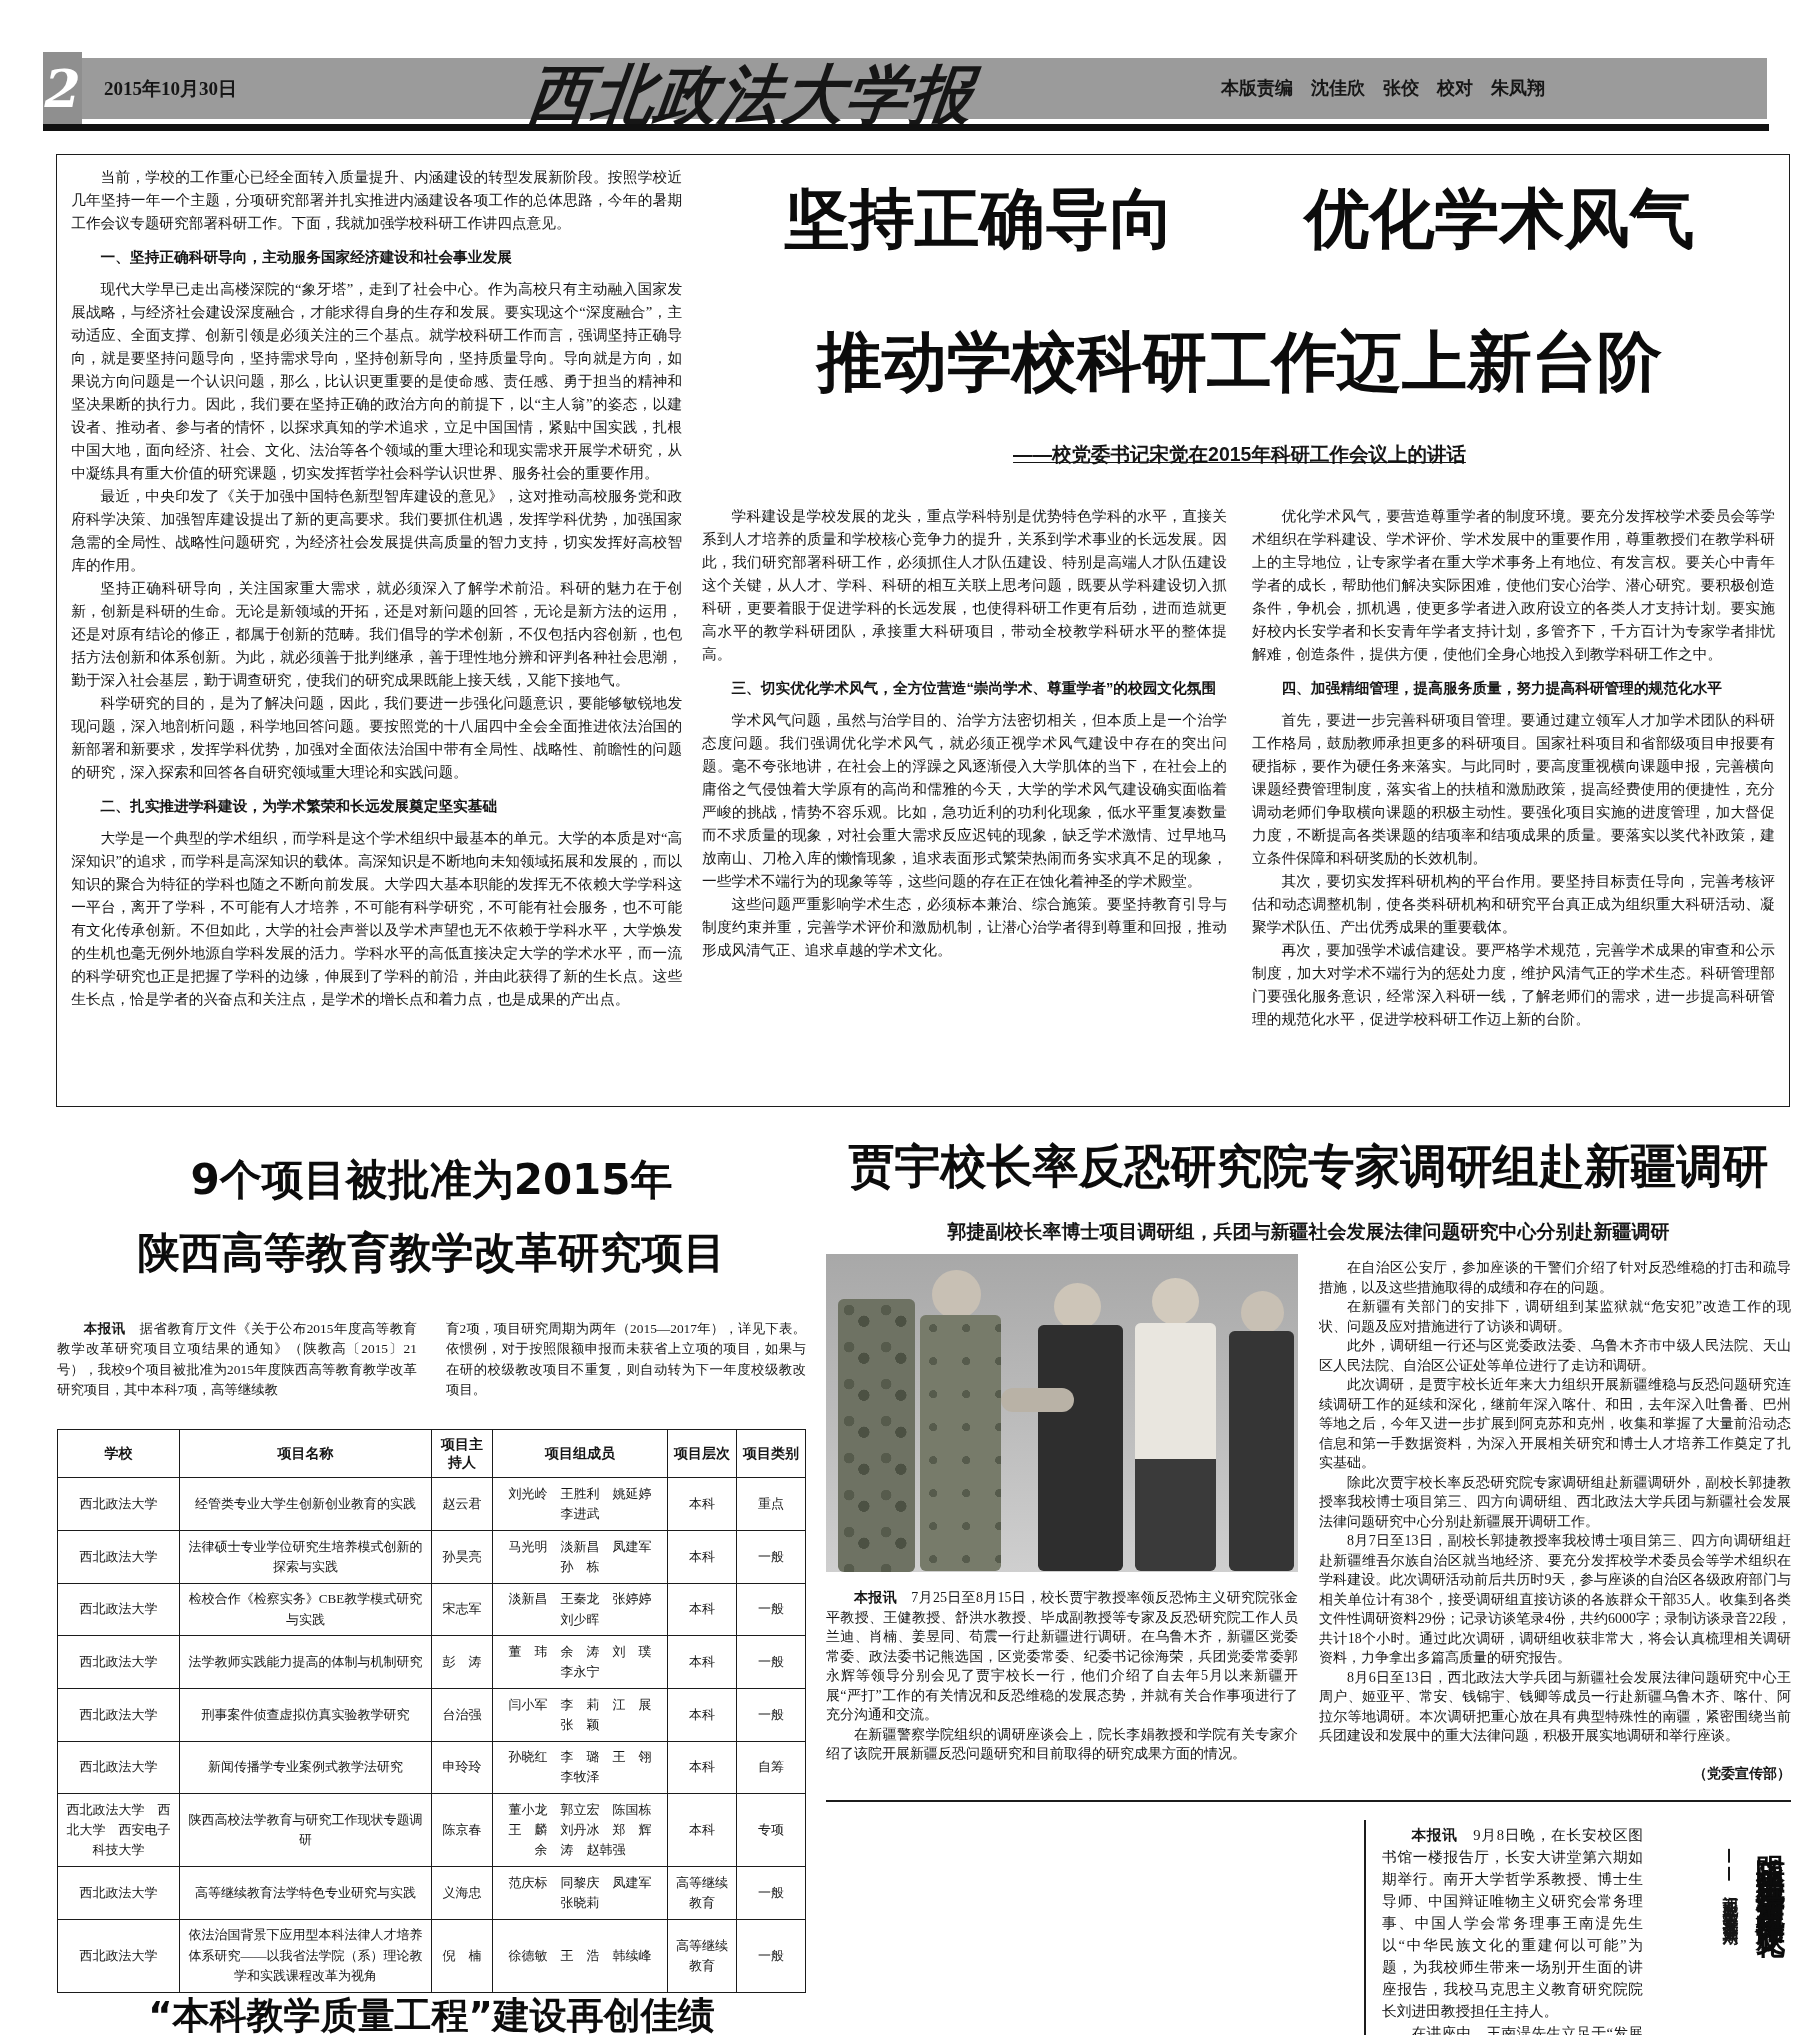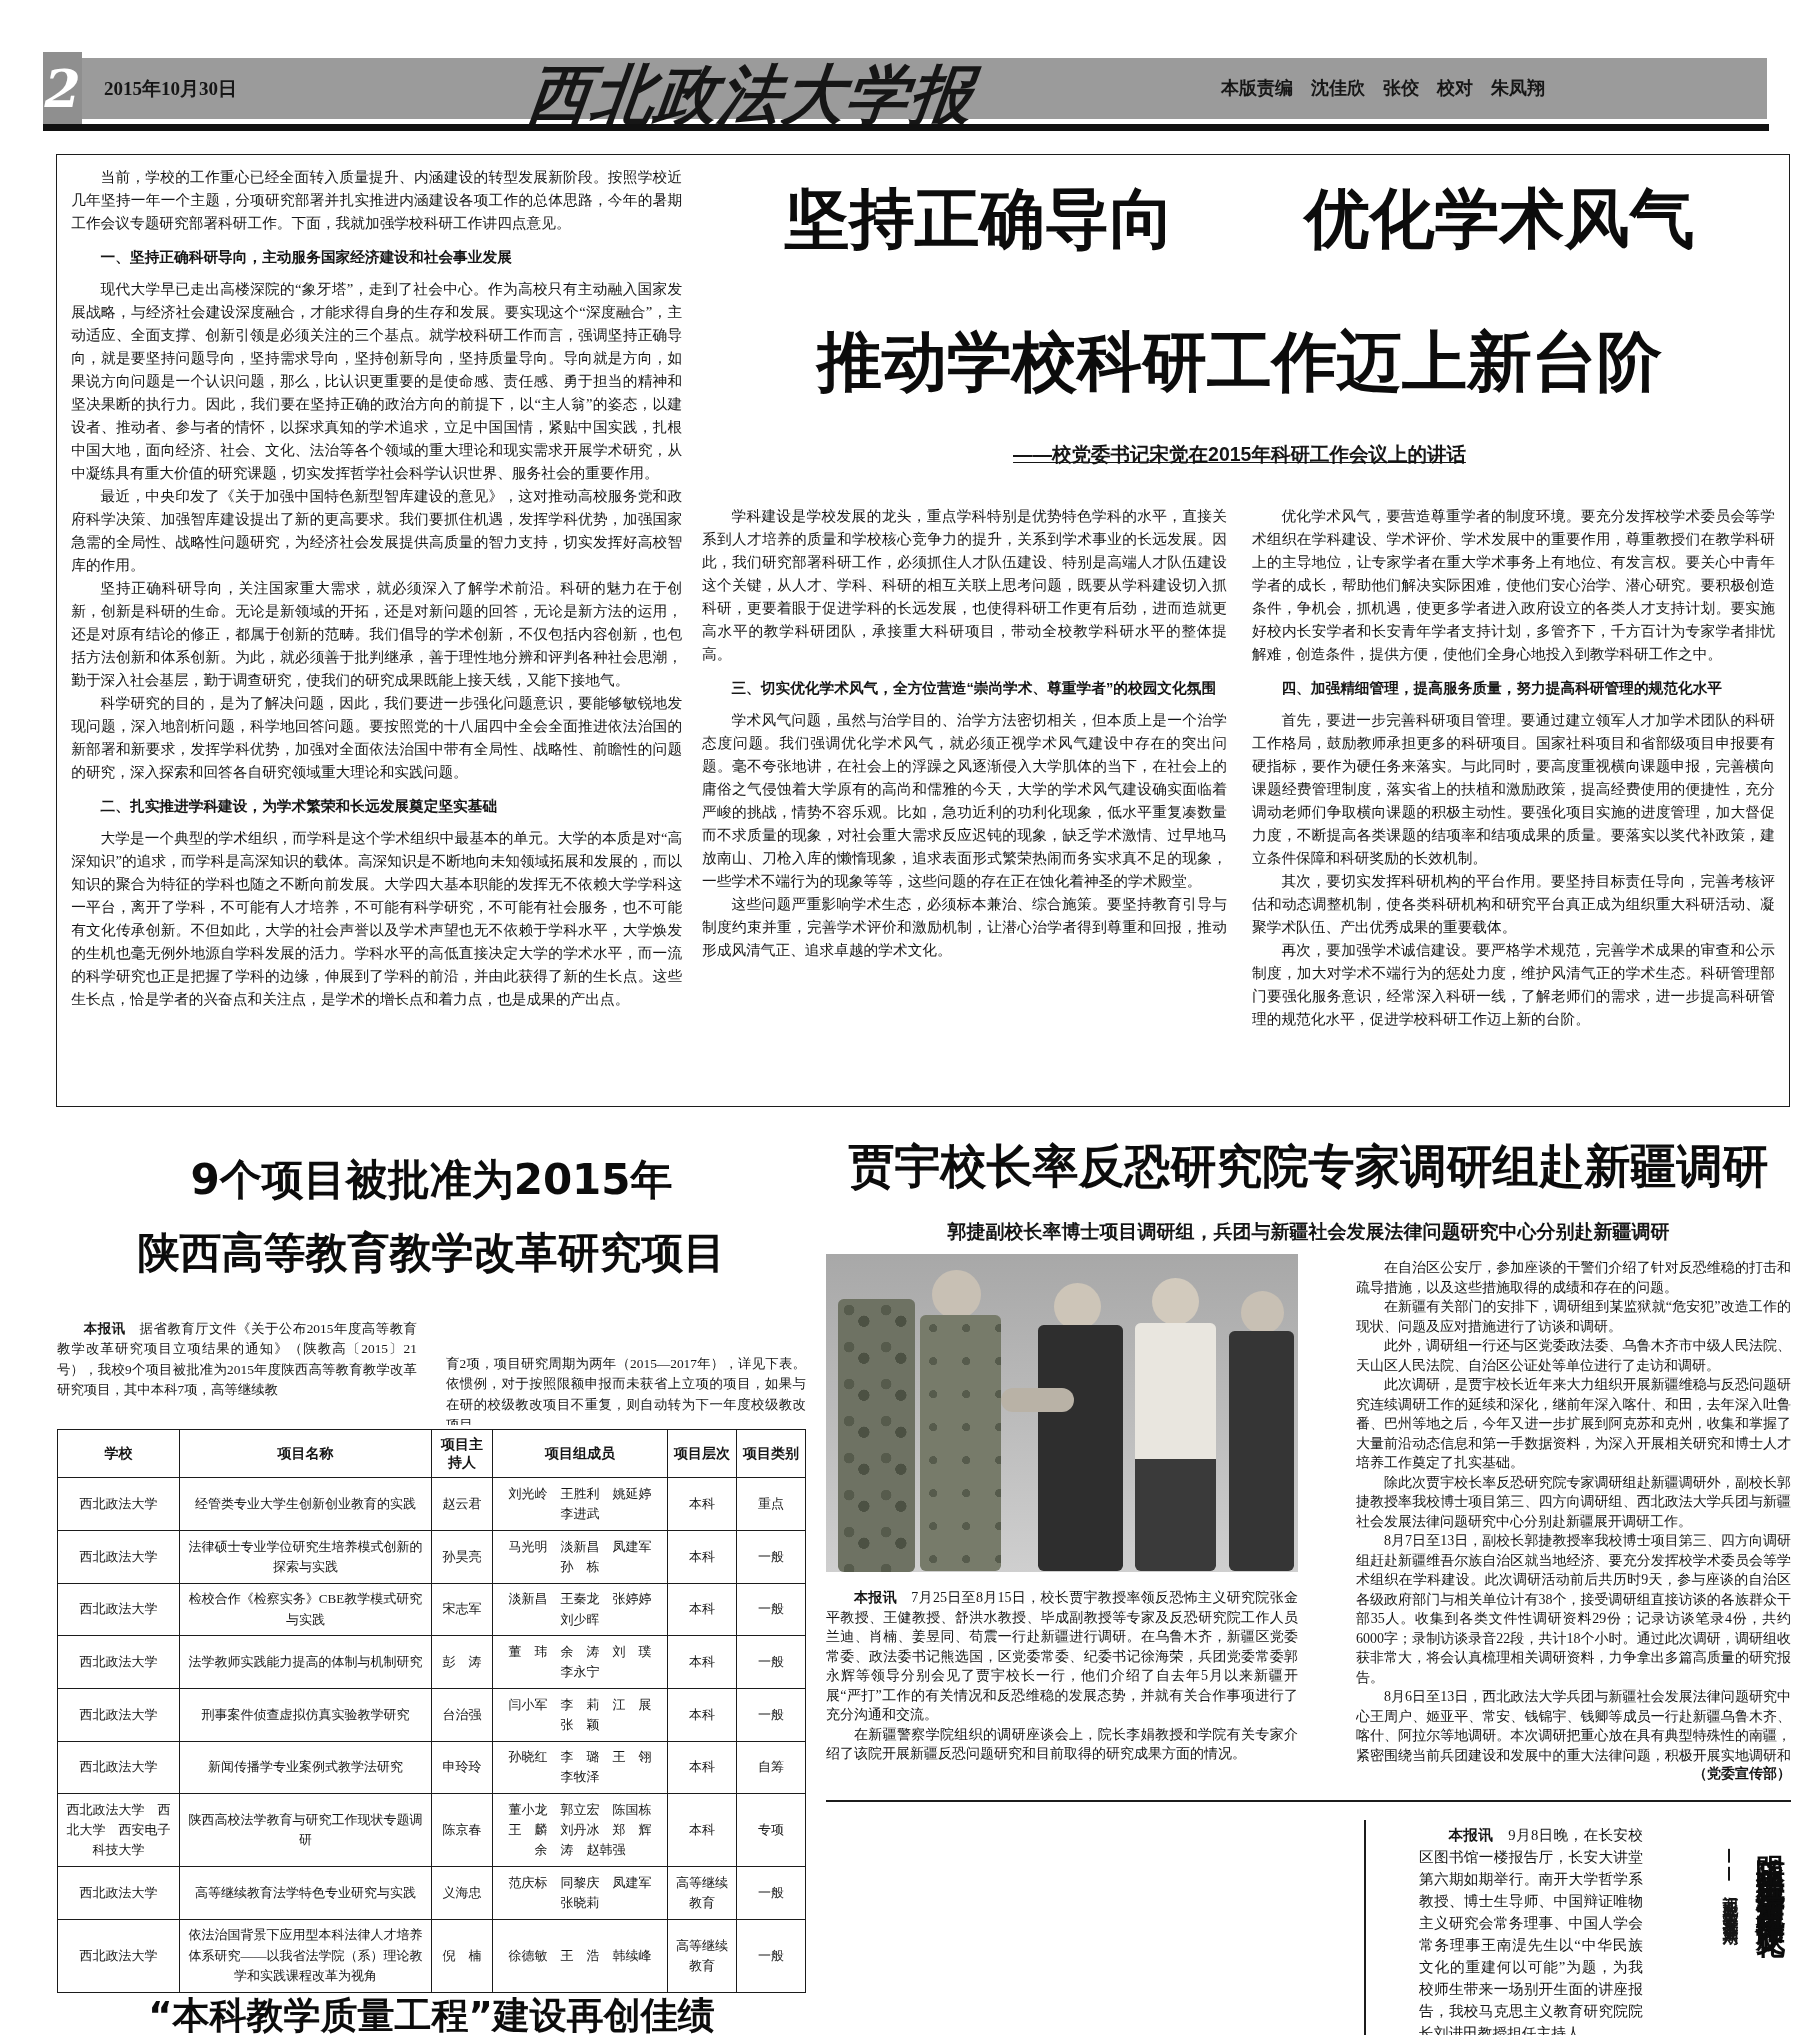--- a/index.html
+++ b/index.html
@@ -16,21 +16,21 @@
   .editors{font:bold 18px "Liberation Sans","DejaVu Sans",sans-serif;line-height:61px;}
   .blackrule{background:#111;}
   
   .jcol{text-align:justify;overflow:hidden;}
   .jcol p{margin:0;text-indent:2em;}
   .lead{font-weight:bold;font-family:"Liberation Sans","DejaVu Sans",sans-serif;}
   .byline{font-weight:bold;text-align:right;font-family:"Liberation Sans","DejaVu Sans",sans-serif;}
   .sec-title{font-family:"Liberation Sans","DejaVu Sans",sans-serif;font-weight:bold;
              text-indent:2em;margin:10.6px 0 9px 0 !important;}
   .flexcol{display:flex;flex-direction:column;}
-  .flexcol .grow{flex:1 1 auto;overflow:hidden;margin-left:37px;}
+  .flexcol .grow{flex:1 1 auto;overflow:hidden;}
   
   .h-black{font-family:"DejaVu Sans","Liberation Sans",sans-serif;font-weight:800;
            text-align:center;white-space:nowrap;color:#0c0c0c;}
   
   .spbox{border:1.6px solid #1c1c1c;}
   
   table{border-collapse:collapse;table-layout:fixed;width:100%;}
   th,td{border:1.2px solid #1b1b1b;text-align:center;vertical-align:middle;padding:5.7px 4.1px;}
   th{font:bold 14px "Liberation Sans","DejaVu Sans",sans-serif;}
   td{font-size:13px;line-height:1.55;}
@@ -86,21 +86,21 @@
       <p>再次，要加强学术诚信建设。要严格学术规范，完善学术成果的审查和公示制度，加大对学术不端行为的惩处力度，维护风清气正的学术生态。科研管理部门要强化服务意识，经常深入科研一线，了解老师们的需求，进一步提高科研管理的规范化水平，促进学校科研工作迈上新的台阶。</p>
     </div>
   </div>
 
   <div class="abs h-black" style="left:57px;top:1152px;width:749px;font-size:42px;">9个项目被批准为2015年</div>
   <div class="abs h-black" style="left:57px;top:1225px;width:749px;font-size:42px;">陕西高等教育教学改革研究项目</div>
   <div class="abs jcol" style="left:57px;top:1319px;width:360px;height:106px;font-size:13.4px;line-height:20.4px;">
     <p><b class="lead">本报讯</b><span>　据省教育厅文件《关于公布2015年度高等教育教学改革研究项目立项结果的通知》（陕教高〔2015〕21号），我校9个项目被批准为2015年度陕西高等教育教学改革研究项目，其中本科7项，高等继续教</span></p>
   </div>
   <div class="abs jcol" style="left:446px;top:1319px;width:360px;height:106px;font-size:13.4px;line-height:20.4px;">
-    <p style="text-indent:0;margin-top:35px;">育2项，项目研究周期为两年（2015—2017年），详见下表。依惯例，对于按照限额申报而未获省上立项的项目，如果与在研的校级教改项目不重复，则自动转为下一年度校级教改项目。</p>
+    <p style="text-indent:0;">育2项，项目研究周期为两年（2015—2017年），详见下表。依惯例，对于按照限额申报而未获省上立项的项目，如果与在研的校级教改项目不重复，则自动转为下一年度校级教改项目。</p>
     <p class="byline" style="text-indent:0;margin-top:48px;">（高等教育研究所）</p>
   </div>
   <table class="abs" style="left:57px;top:1429px;width:749px;">
     <colgroup>
         <col style="width:122px">
         <col style="width:252px">
         <col style="width:61px">
         <col style="width:175px">
         <col style="width:69px">
         <col style="width:69px">

